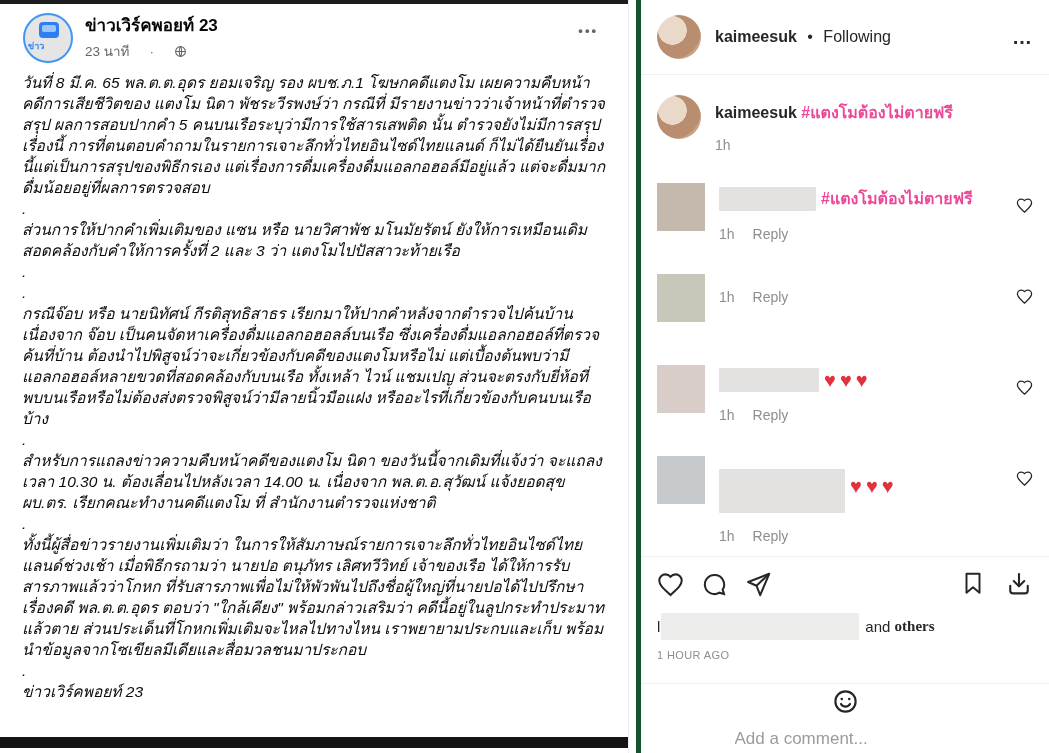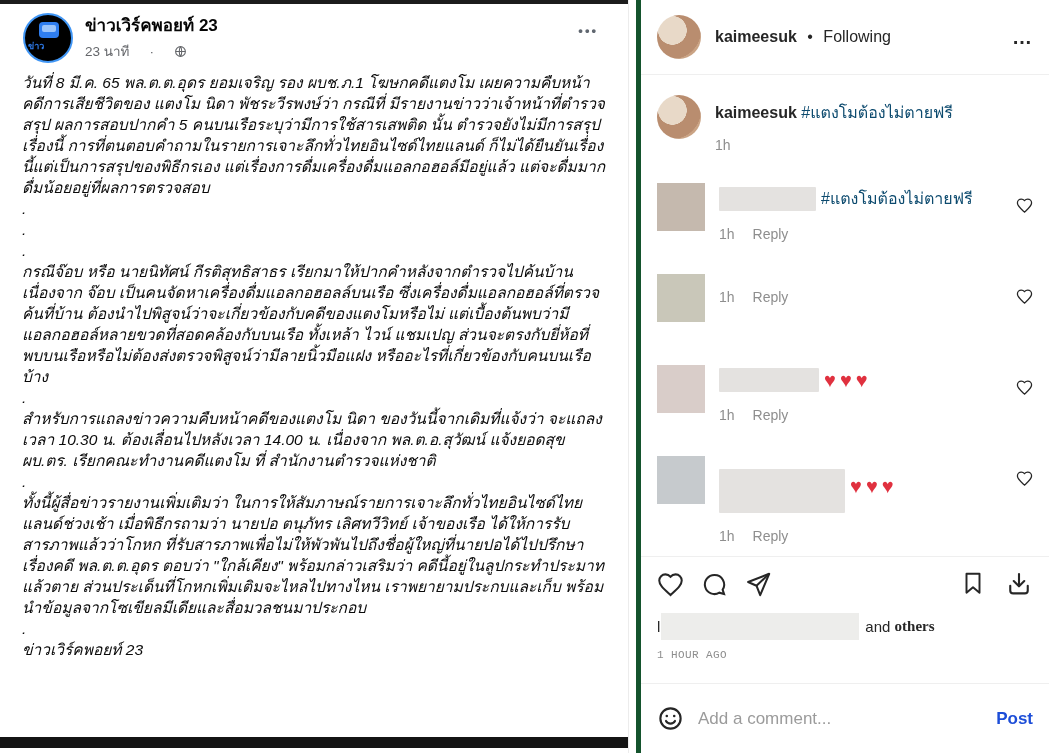--- a/index.html
+++ b/index.html
@@ -6,21 +6,21 @@
   body { background:#fff; }
   .page { position:relative; width:1049px; height:753px; background:#fff; overflow:hidden;
           font-family:"Liberation Sans","DejaVu Sans",sans-serif; color:#262626; }
 
   
   .fb-panel { position:absolute; left:0; top:0; width:629px; height:753px; background:#fff;
               border-right:1px solid #ececec; }
   .fb-topbar { height:4px; background:#1c1c1c; }
   .fb-header { display:flex; align-items:flex-start; padding:9px 18px 2px 23px; }
   .fb-avatar { position:relative; width:50px; height:50px; border-radius:50%;
-               border:2px solid #4096f5; background:#000000; flex:0 0 auto; overflow:hidden; }
+               border:2px solid #4096f5; background:#e5e5e5; flex:0 0 auto; overflow:hidden; }
   .fb-avatar .bag { position:absolute; top:7px; left:14px; width:20px; height:16px;
                     background:#2f7ef0; border-radius:4px; }
   .fb-avatar .bag::after { content:""; position:absolute; top:3px; left:3px; width:14px; height:7px;
                     background:#9cc5fb; border-radius:2px; }
   .fb-avatar .lbl { position:absolute; left:3px; bottom:8px; font-size:9px; font-weight:bold; color:#2f7ef0; }
   .fb-head-text { margin-left:12px; padding-top:2px; }
   .fb-name { font-size:17px; font-weight:bold; color:#050505; line-height:22px; }
   .fb-meta { display:flex; align-items:center; gap:20px; margin-top:3px; font-size:13.5px; color:#65676b; }
   .fb-more { margin-left:auto; margin-right:12px; margin-top:10px; color:#606770;
              font-size:13px; letter-spacing:2px; font-weight:bold; }
@@ -36,21 +36,21 @@
   .ig-avatar { width:44px; height:44px; border-radius:50%; flex:0 0 auto;
                background:radial-gradient(circle at 35% 35%, #e8d9c8 0 35%, #b98d6f 36% 70%, #caa384 71%); }
   .ig-head-line { margin-left:14px; font-size:16px; color:#262626; }
   .ig-username { font-weight:bold; }
   .ig-dot { margin:0 6px; }
   .ig-more { margin-left:auto; font-size:20px; font-weight:bold; letter-spacing:1px; color:#262626; line-height:10px; }
 
   .ig-caption { position:absolute; top:76px; left:0; right:0; padding:19px 16px 0; display:flex; }
   .ig-cap-body { margin-left:14px; padding-top:8px; }
   .ig-cap-text { font-size:16px; line-height:20px; }
-  .hashtag { color:#0c4a6e; }
+  .hashtag { color:#ec4899;font-weight:bold; }
   .ig-time { margin-top:14px; font-size:14px; color:#8e8e8e; }
 
   .ig-comments { position:absolute; top:183px; left:0; right:0; }
   .c-row { display:flex; padding:0 16px; margin-bottom:43px; height:48px; }
   .c-avatar { width:48px; height:48px; flex:0 0 auto; }
   .c-body { margin-left:14px; }
   .c-line1 { display:flex; align-items:center; margin-top:3px; }
   .redact { background:#e4e2e0; height:24px; border-radius:1px; }
   .redact.tall { height:44px; margin-top:10px; }
   .c-text { margin-left:5px; font-size:16px; white-space:nowrap; }
@@ -61,24 +61,24 @@
   .ig-actions { position:absolute; top:556px; left:0; right:0; border-top:1px solid #efefef;
                 display:flex; align-items:center; gap:17px; padding:13px 16px 0; }
   .ig-actions .right { margin-left:auto; display:flex; gap:19px; }
   .icon-btn { display:inline-flex; }
 
   .ig-likes { position:absolute; top:613px; left:16px; display:flex; align-items:center;
               font-size:15px; color:#262626; }
   .likes-redact { width:198px; height:27px; background:#ededeb; margin:0 6px 0 1px; }
   .bold { font-weight:bold;font-family:Liberation Serif, serif; }
 
-  .ig-posted { position:absolute; top:649px; left:16px; font-size:11px; color:#8e8e8e; letter-spacing:.4px;font-family:Liberation Mono, monospace; }
+  .ig-posted { position:absolute; top:649px; left:16px; font-size:11px; color:#8e8e8e; letter-spacing:.4px; }
 
   .ig-commentbar { position:absolute; top:683px; left:0; right:0; bottom:0; border-top:1px solid #efefef;
-                   display:flex; align-items:center; padding:12px 16px; gap:14px; }
+                   display:flex; align-items:center; padding:4px 16px; gap:14px;flex-direction:column; }
   .ig-comment-input { flex:1; border:none; outline:none; font-size:17px; color:#262626;
                       font-family:"Liberation Sans","DejaVu Sans",sans-serif; }
   .ig-comment-input::placeholder { color:#9b9b9b; }
   .ig-post-btn { font-size:17px; color:#1d4ed8; font-weight:bold; background:none; border:none;
                  font-family:"Liberation Sans","DejaVu Sans",sans-serif; }
   svg { display:block; }
 </style>
 </head>
 <body>
 
@@ -104,20 +104,21 @@
             </svg>
           </span>
         </div>
       </div>
       <div class="fb-more">•••</div>
     </div>
 
     <div class="fb-body">
       <p>วันที่ 8 มี.ค. 65 พล.ต.ต.อุดร ยอมเจริญ รอง ผบช.ภ.1 โฆษกคดีแตงโม เผยความคืบหน้าคดีการเสียชีวิตของ แตงโม นิดา พัชระวีรพงษ์ว่า  กรณีที่ มีรายงานข่าวว่าเจ้าหน้าที่ตำรวจสรุป ผลการสอบปากคำ 5 คนบนเรือระบุว่ามีการใช้สารเสพติด นั้น ตำรวจยังไม่มีการสรุปเรื่องนี้ การที่ตนตอบคำถามในรายการเจาะลึกทั่วไทยอินไซด์ไทยแลนด์ ก็ไม่ได้ยืนยันเรื่องนี้แต่เป็นการสรุปของพิธีกรเอง แต่เรื่องการดื่มเครื่องดื่มแอลกอฮอล์มีอยู่แล้ว แต่จะดื่มมากดื่มน้อยอยู่ที่ผลการตรวจสอบ</p>
       <p>.</p>
+      <p>ส่วนการให้ปากคำเพิ่มเติมของ แซน หรือ นายวิศาพัช มโนมัยรัตน์ ยังให้การเหมือนเดิม สอดคล้องกับคำให้การครั้งที่ 2 และ 3 ว่า แตงโมไปปัสสาวะท้ายเรือ</p>
       <p>.</p>
       <p>.</p>
       <p>กรณีจ๊อบ หรือ นายนิทัศน์ กีรติสุทธิสาธร  เรียกมาให้ปากคำหลังจากตำรวจไปค้นบ้าน  เนื่องจาก จ๊อบ เป็นคนจัดหาเครื่องดื่มแอลกอฮอลล์บนเรือ  ซึ่งเครื่องดื่มแอลกอฮอล์ที่ตรวจค้นที่บ้าน ต้องนำไปพิสูจน์ว่าจะเกี่ยวข้องกับคดีของแตงโมหรือไม่ แต่เบื้องต้นพบว่ามีแอลกอฮอล์หลายขวดที่สอดคล้องกับบนเรือ ทั้งเหล้า ไวน์ แชมเปญ ส่วนจะตรงกับยี่ห้อที่พบบนเรือหรือไม่ต้องส่งตรวจพิสูจน์ว่ามีลายนิ้วมือแฝง  หรืออะไรที่เกี่ยวข้องกับคนบนเรือบ้าง</p>
       <p>.</p>
       <p>สำหรับการแถลงข่าวความคืบหน้าคดีของแตงโม นิดา ของวันนี้จากเดิมที่แจ้งว่า จะแถลงเวลา 10.30 น. ต้องเลื่อนไปหลังเวลา 14.00 น. เนื่องจาก พล.ต.อ.สุวัฒน์ แจ้งยอดสุข ผบ.ตร. เรียกคณะทำงานคดีแตงโม ที่ สำนักงานตำรวจแห่งชาติ</p>
       <p>.</p>
       <p>ทั้งนี้ผู้สื่อข่าวรายงานเพิ่มเติมว่า ในการให้สัมภาษณ์รายการเจาะลึกทั่วไทยอินไซด์ไทยแลนด์ช่วงเช้า เมื่อพิธีกรถามว่า นายปอ ตนุภัทร เลิศทวีวิทย์ เจ้าของเรือ ได้ให้การรับสารภาพแล้วว่าโกหก ที่รับสารภาพเพื่อไม่ให้พัวพันไปถึงชื่อผู้ใหญ่ที่นายปอได้ไปปรึกษาเรื่องคดี  พล.ต.ต.อุดร  ตอบว่า "ใกล้เคียง" พร้อมกล่าวเสริมว่า คดีนี้อยู่ในลูปกระทำประมาทแล้วตาย ส่วนประเด็นที่โกหกเพิ่มเติมจะไหลไปทางไหน เราพยายามประกบและเก็บ พร้อมนำข้อมูลจากโซเขียลมีเดียและสื่อมวลชนมาประกอบ</p>
       <p>.</p>
       <p>ข่าวเวิร์คพอยท์ 23</p>
     </div>

